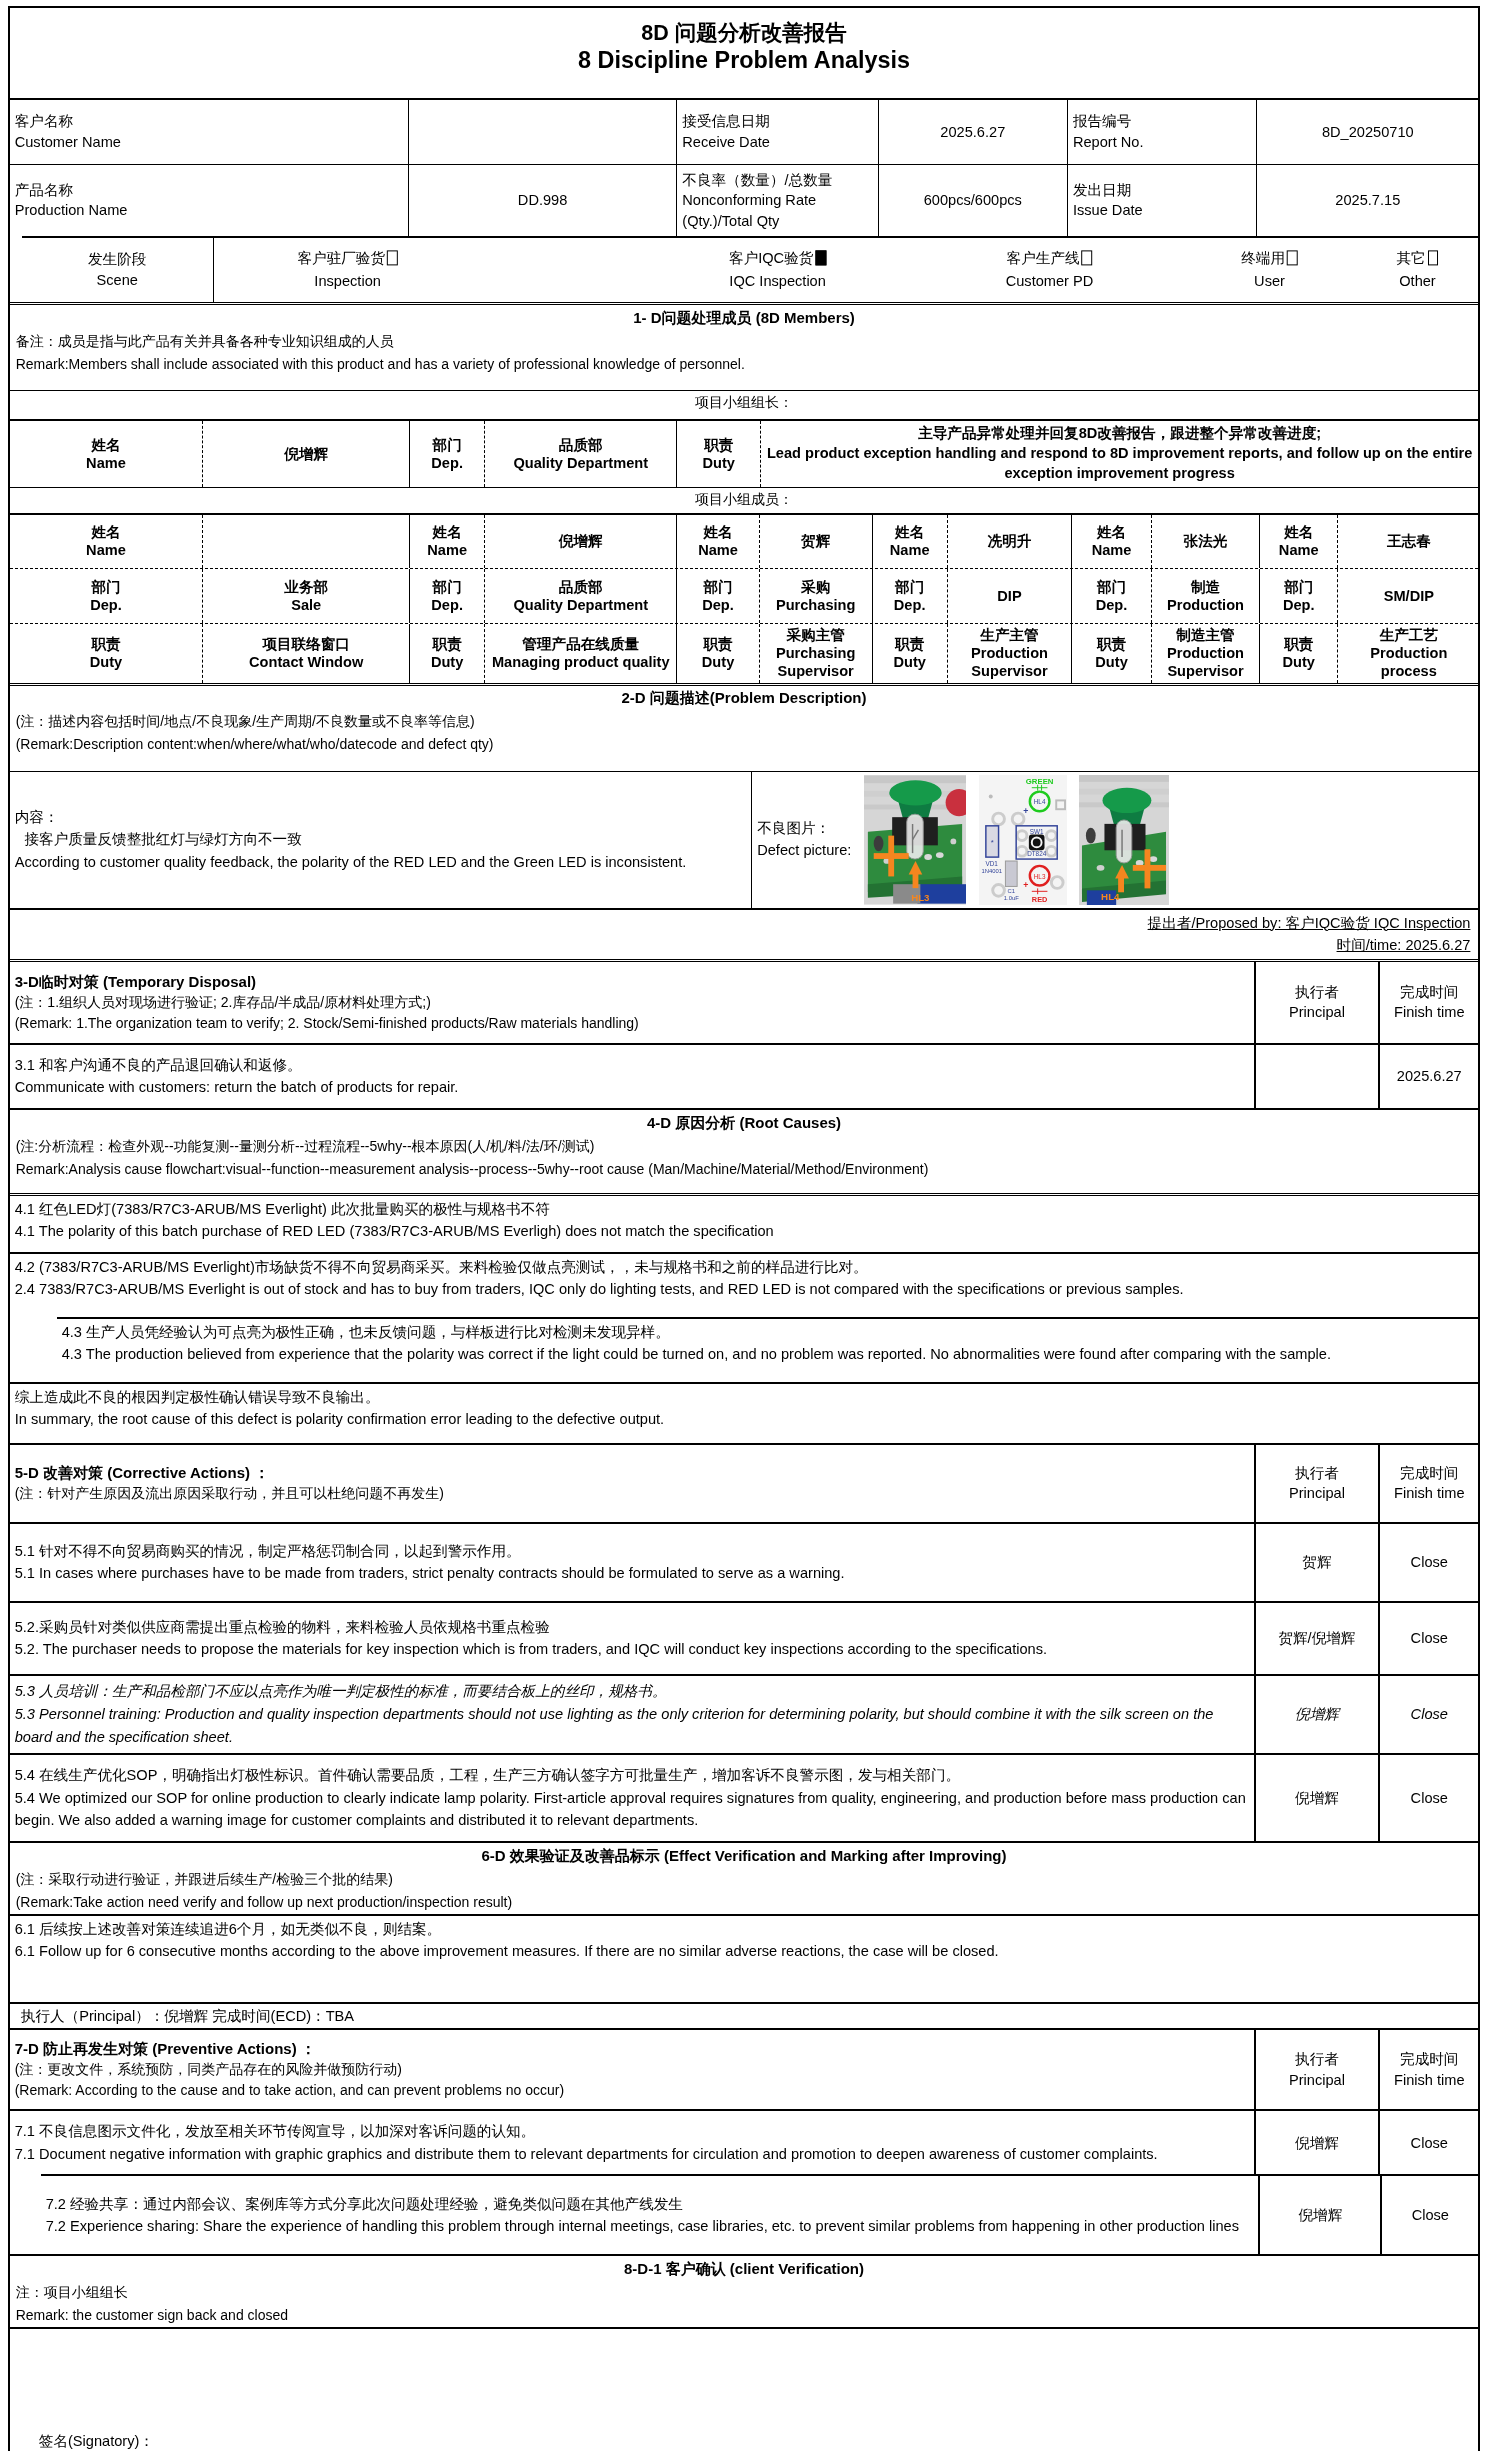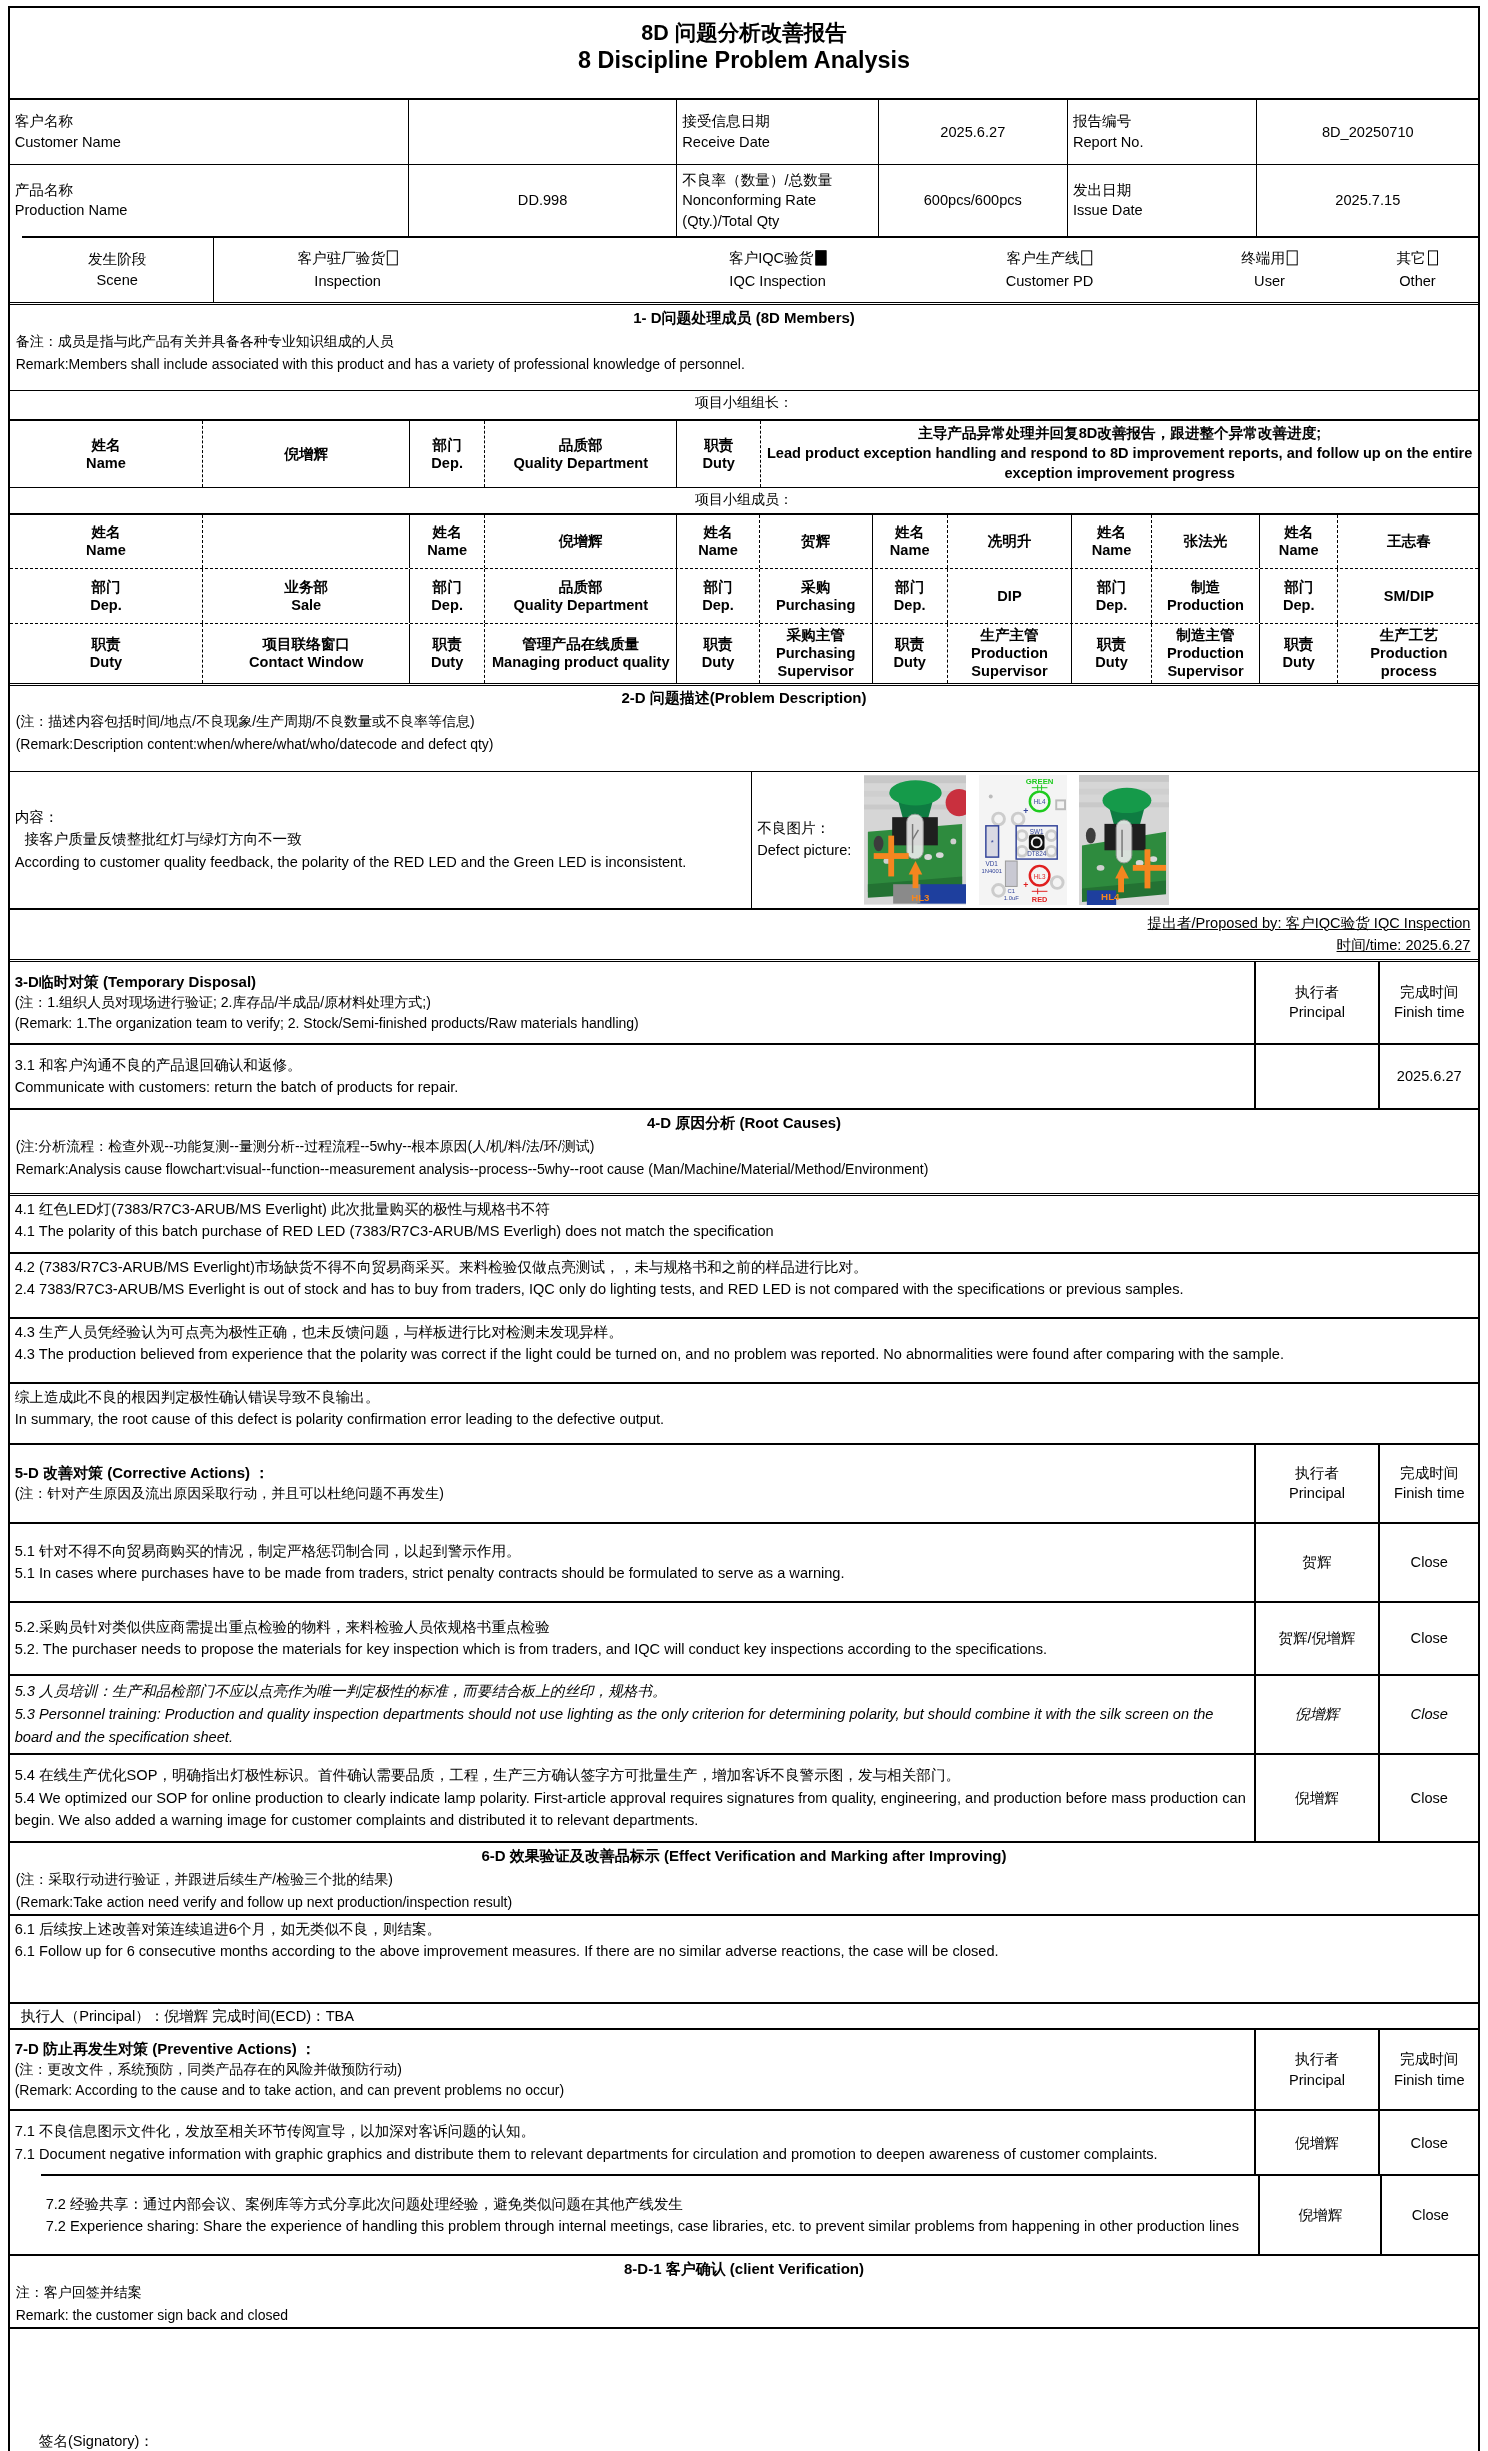--- a/index.html
+++ b/index.html
@@ -439,21 +439,21 @@
         <span class="body-zh">4.1 红色LED灯(7383/R7C3-ARUB/MS Everlight) 此次批量购买的极性与规格书不符</span>
         <span class="body-en">4.1 The polarity of this batch purchase of RED LED (7383/R7C3-ARUB/MS Everligh) does not match the specification</span>
       </div>
   </div>
   <div class="row t2" style="min-height:65px;">
     <div class="cell">
         <span class="body-zh">4.2 (7383/R7C3-ARUB/MS Everlight)市场缺货不得不向贸易商采买。来料检验仅做点亮测试，，未与规格书和之前的样品进行比对。</span>
         <span class="body-en">2.4 7383/R7C3-ARUB/MS Everlight is out of stock and has to buy from traders, IQC only do lighting tests, and RED LED is not compared with the specifications or previous samples.</span>
       </div>
   </div>
-  <div class="row t2" style="min-height:65px;">
+  <div class="row t2" style="min-height:65px;margin-left:47px;">
     <div class="cell">
         <span class="body-zh">4.3 生产人员凭经验认为可点亮为极性正确，也未反馈问题，与样板进行比对检测未发现异样。</span>
         <span class="body-en">4.3 The production believed from experience that the polarity was correct if the light could be turned on, and no problem was reported. No abnormalities were found after comparing with the sample.</span>
       </div>
   </div>
   <div class="row t2" style="min-height:61px;">
     <div class="cell">
         <span class="body-zh">综上造成此不良的根因判定极性确认错误导致不良输出。</span>
         <span class="body-en">In summary, the root cause of this defect is polarity confirmation error leading to the defective output.</span>
       </div>
@@ -552,21 +552,21 @@
     <div class="cell">
         <span class="body-zh">7.2 经验共享：通过内部会议、案例库等方式分享此次问题处理经验，避免类似问题在其他产线发生</span>
         <span class="body-en">7.2 Experience sharing: Share the experience of handling this problem through internal meetings, case libraries, etc. to prevent similar problems from happening in other production lines</span>
       </div>
     <div class="cell ctr bl2">倪增辉</div>
     <div class="cell ctr bl2">Close</div>
   </div>
 
   <div class="row t2" style="min-height:69px;">
     <div class="sec-title">8-D-1  客户确认 (client Verification)</div>
-    <div class="note">注：客户回签并结案</div>
+    <div class="note">注：项目小组组长</div>
     <div class="note">Remark: the customer sign back and closed</div>
   </div>
 
   <div class="row t2" style="min-height:131px;">
     <div class="cell sig" style="min-height:131px;padding-left:29px;padding-bottom:7.8px;">
       <span class="body-zh">签名(Signatory)：</span>
     </div>
   </div>
 
 </div>

